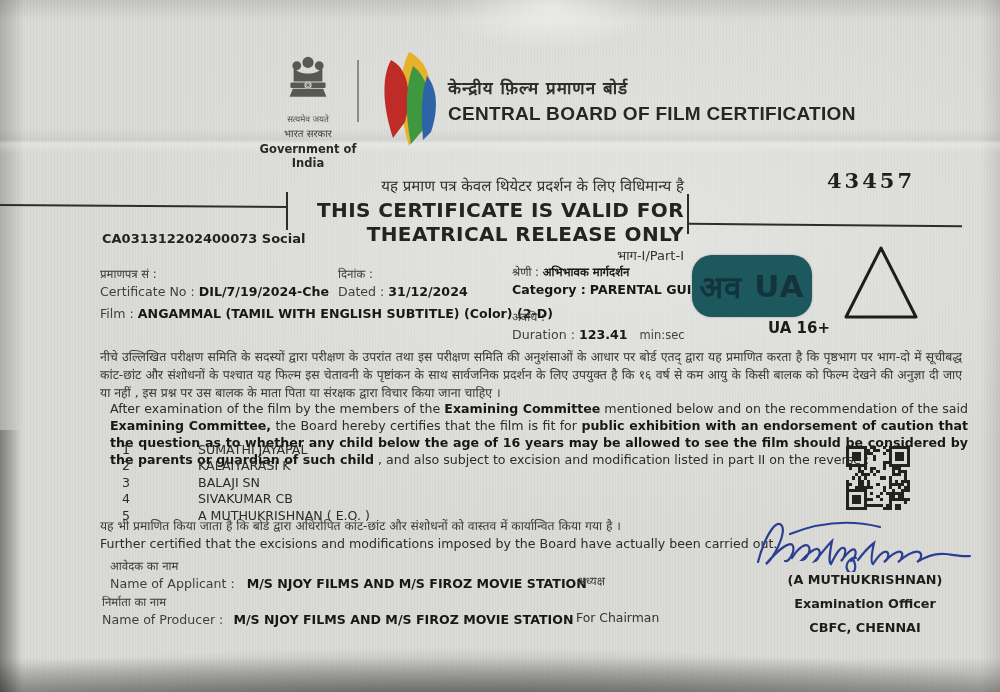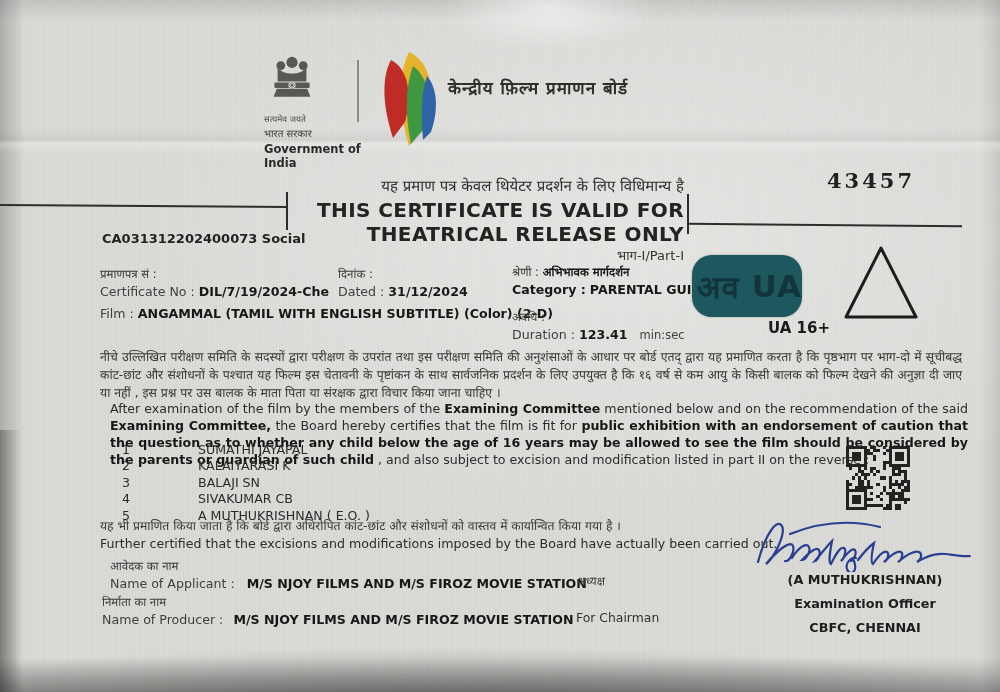--- a/index.html
+++ b/index.html
@@ -22,37 +22,37 @@
   .lbl{color:#3f3f3d;}
   .banner{text-align:right;}
   .banner .l1{font-size:15px;color:#2f2f2d;}
   .banner .l2{font-size:20px;font-weight:600;letter-spacing:.4px;color:#232321;margin-top:3px;}
   .banner .l3{font-size:13px;color:#33332f;}
   .fld-hi{font-size:11.5px;}
   .fld-en{font-size:12.6px;margin-top:3px;}
   .para{text-align:justify;}
   .member{display:flex;height:16.4px;font-size:12.6px;color:#2b2b29;}
   .member .no{width:76px;text-align:left;padding-left:22px;}
-  .badge{position:absolute;left:692px;top:255px;width:110px;height:62px;background:#1d585e;border-radius:20px;
-         display:flex;align-items:center;justify-content:flex-end;gap:12px;box-shadow:0 0 2px rgba(0,0,0,.35);}
+  .badge{position:absolute;left:692px;top:255px;width:120px;height:62px;background:#1d585e;border-radius:20px;
+         display:flex;align-items:center;justify-content:center;gap:12px;box-shadow:0 0 2px rgba(0,0,0,.35);}
   .badge span{font-size:31px;font-weight:600;color:#13343c;letter-spacing:1px;}
   .sig-block{position:absolute;left:742px;top:572px;width:246px;text-align:center;}
   .sig-block div{font-size:12.8px;font-weight:700;color:#1d1d1b;margin-bottom:9px;}
 </style>
 </head>
 <body>
 
 <div class="page">
 
   <div class="crease" style="left:420px;top:0;width:260px;height:70px;background:radial-gradient(60% 90% at 50% 10%, rgba(255,255,255,0.55), rgba(255,255,255,0) 70%);"></div>
   <div class="crease" style="left:0;top:128px;width:1000px;height:26px;background:linear-gradient(to bottom, rgba(0,0,0,0) 0, rgba(0,0,0,0.05) 45%, rgba(255,255,255,0.25) 60%, rgba(0,0,0,0) 100%);"></div>
   <div class="crease" style="left:0;top:640px;width:1000px;height:52px;background:radial-gradient(120% 220% at 45% 135%, rgba(0,0,0,0.40), rgba(0,0,0,0) 55%);"></div>
   <div class="crease" style="left:0;top:430px;width:26px;height:262px;background:linear-gradient(to right, rgba(0,0,0,0.28), rgba(0,0,0,0) 80%);"></div>
 
-  <div class="abs" style="left:264px;top:52px;width:112px;text-align:left;">
+  <div class="abs" style="left:252px;top:52px;width:112px;text-align:center;">
     <span style="display:inline-block;width:56px;height:56px;">
       <svg viewBox="0 0 70 62" width="56" height="56" fill="#474742" opacity="0.88">
         <circle cx="35" cy="9" r="7"></circle>
         <circle cx="21" cy="13" r="5.5"></circle>
         <circle cx="49" cy="13" r="5.5"></circle>
         <path d="M17,14 C22,26 48,26 53,14 L53,33 L17,33 Z"></path>
         <rect x="13" y="34" width="44" height="7" rx="1.5"></rect>
         <circle cx="35" cy="37.5" r="4.6" fill="#dadad7"></circle>
         <g stroke="#474742" stroke-width="0.9">
           <line x1="35" y1="33" x2="35" y2="42"></line>
@@ -73,20 +73,21 @@
   <span class="abs" style="left:375px;top:50px;width:72px;height:100px;">
     <svg viewBox="0 0 72 100" width="72" height="100">
       <path d="M34,2 C56,12 62,42 48,76 L34,96 C24,62 22,26 34,2 Z" fill="#e5b32b"></path>
       <path d="M16,10 C32,18 38,42 30,72 L18,88 C8,58 6,28 16,10 Z" fill="#bf2b26"></path>
       <path d="M38,16 C54,28 58,52 48,80 L36,94 C30,64 30,38 38,16 Z" fill="#3f9740"></path>
       <path d="M52,26 C62,38 64,58 56,82 L48,90 C46,66 46,44 52,26 Z" fill="#2f63a7"></path>
     </svg>
   </span>
 
   <div class="abs hi" style="left:448px;top:76px;font-size:17px;font-weight:700;color:#2e2e2a;letter-spacing:1px;">केन्द्रीय फ़िल्म प्रमाणन बोर्ड</div>
+  <div class="abs" style="left:448px;top:103px;font-size:19px;font-weight:600;color:#262624;font-family:'Liberation Sans',sans-serif;letter-spacing:.3px;">CENTRAL BOARD OF FILM CERTIFICATION</div>
 
   <div class="abs" style="left:827px;top:168px;font-size:21px;font-weight:600;font-family:'DejaVu Serif','Liberation Serif',serif;letter-spacing:3px;color:#20201e;">43457</div>
 
   <div class="rule" style="left:0;top:205px;width:288px;transform:rotate(0.4deg);"></div>
   <div class="tick" style="left:286px;top:192px;height:38px;"></div>
   <div class="tick" style="left:687px;top:194px;height:40px;"></div>
   <div class="rule" style="left:689px;top:224px;width:273px;transform:rotate(0.5deg);"></div>
 
   <div class="abs banner" style="left:292px;top:175px;width:392px;">
     <div class="l1 hi">यह प्रमाण पत्र केवल थियेटर प्रदर्शन के लिए विधिमान्य है</div>

